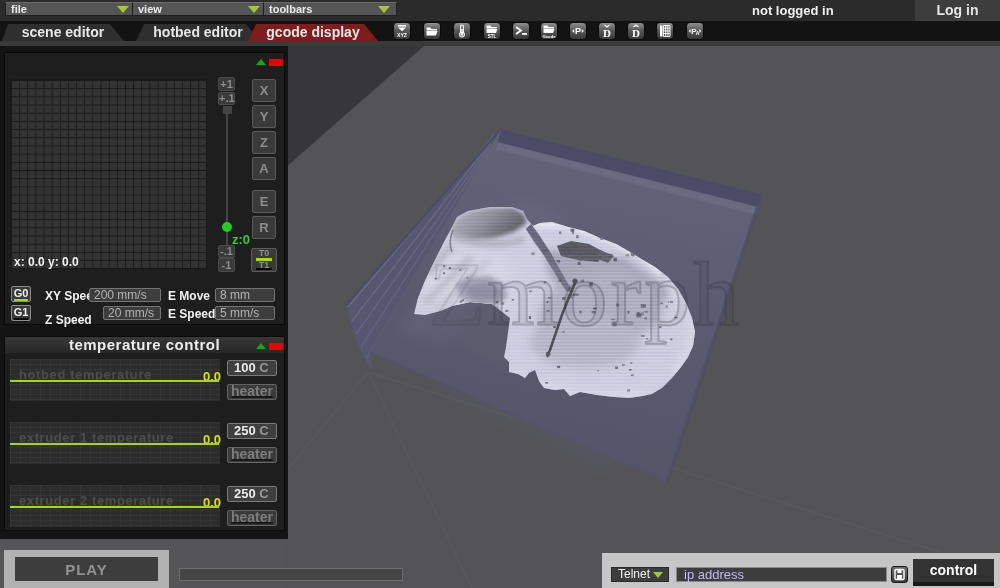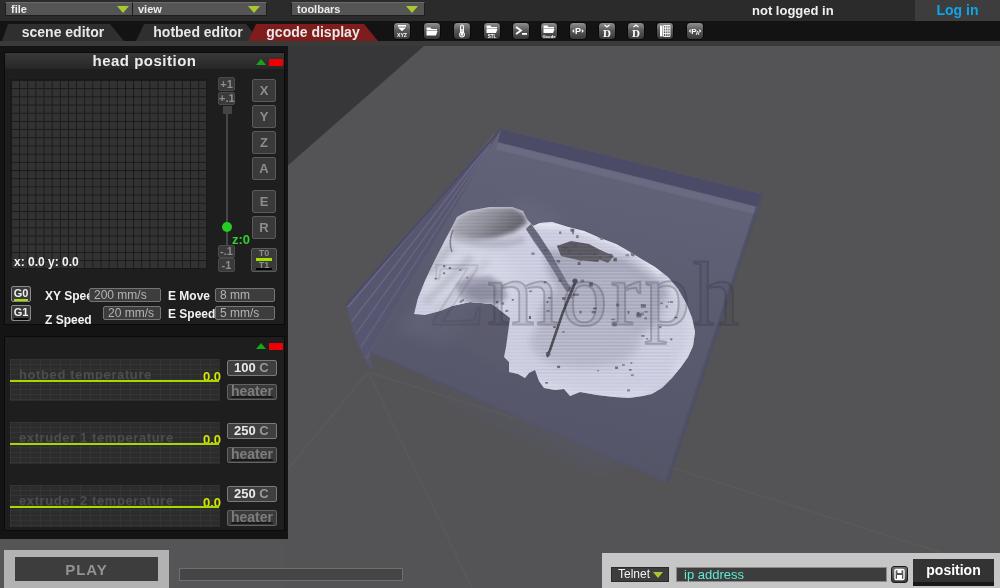--- a/index.html
+++ b/index.html
@@ -1,21 +1,21 @@
 <!DOCTYPE html>
 <html><head><meta charset="utf-8"><style>
 html,body{margin:0;padding:0;}
 body{width:1000px;height:588px;position:relative;overflow:hidden;background:#555558;font-family:"Liberation Sans",sans-serif;}
 .abs{position:absolute;}
 
 #topbar{left:0;top:0;width:1000px;height:21px;background:#2b2b2b;}
 .dd{position:absolute;top:2px;height:12px;background:#555555;border:1px solid #1e1e1e;border-top-color:#6a6a6a;color:#ececec;font-size:11px;font-weight:bold;line-height:12px;padding-left:5px;}
 .dd .tri{position:absolute;right:6px;top:3px;width:0;height:0;border-left:6px solid transparent;border-right:6px solid transparent;border-top:7px solid #a8c832;}
 #notlogged{left:752px;top:3px;color:#f0f0f0;font-size:13px;font-weight:bold;}
-#loginbtn{left:915px;top:0;width:85px;height:21px;background:#3d3d3d;color:#0ea5e9;font-size:14px;font-weight:bold;text-align:center;line-height:21px;}
+#loginbtn{left:915px;top:0;width:85px;height:21px;background:#3d3d3d;color:#e5e5e5;font-size:14px;font-weight:bold;text-align:center;line-height:21px;}
 #row2{left:0;top:21px;width:1000px;height:20px;background:#131313;}
 #strip{left:0;top:41px;width:1000px;height:5px;background:#3a3a3a;}
 .tab{position:absolute;top:24px;height:17px;background:#2f2f2f;color:#e8e8e8;font-size:14px;font-weight:bold;text-align:center;line-height:17px;}
 #tab3{background:#7f1d1d;}
 
 .ico{position:absolute;top:22px;width:18px;height:18px;border-radius:4px;background:linear-gradient(#909090,#5a5a5a 45%,#383838);border:1px solid #0a0a0a;box-sizing:border-box;}
 
 #leftcol{left:0;top:46px;width:288px;height:493px;background:#141414;}
 .panel{position:absolute;left:4px;width:281px;background:#1e1e1e;border:1px solid #0a0a0a;box-sizing:border-box;}
 .ptitle{position:absolute;left:0;top:0;width:100%;height:16px;background:linear-gradient(#383838,#272727);color:#ececec;font-size:15px;font-weight:bold;text-align:center;line-height:16px;letter-spacing:0.5px;}
@@ -220,33 +220,32 @@
 <rect x="410" y="200" width="290" height="210" fill="url(#bands)"></rect>
 <rect x="538" y="255" width="132" height="120" fill="url(#bands)" opacity="0.9"></rect>
 </g>
 <text x="429" y="325" font-family="Liberation Serif" font-size="92" fill="rgba(40,40,58,0.03)" stroke="rgba(46,46,60,0.12)" stroke-width="2">Z</text>
     <text x="487" y="325" font-family="Liberation Serif" font-size="92" letter-spacing="3" fill="rgba(40,40,58,0.06)" stroke="rgba(46,46,60,0.26)" stroke-width="2">morph</text>
 </svg>
 
 <div class="abs" id="topbar">
   <div class="dd" style="left:5px;width:124px;">file<span class="tri"></span></div>
   <div class="dd" style="left:132px;width:128px;">view<span class="tri"></span></div>
-  <div class="dd" style="left:263px;width:127px;margin-left:28px;">toolbars<span class="tri"></span></div>
+  <div class="dd" style="left:263px;width:127px;">toolbars<span class="tri"></span></div>
   <div class="abs" id="notlogged">not logged in</div>
   <div class="abs" id="loginbtn">Log in</div>
 </div>
 <div class="abs" id="row2"></div>
 <div class="abs" id="strip"></div>
 <div class="tab" id="tab1" style="left:2px;width:122px;clip-path:polygon(6px 0,108px 0,100% 100%,0 100%);">scene editor</div>
 <div class="tab" id="tab2" style="left:136px;width:124px;clip-path:polygon(8px 0,110px 0,100% 100%,0 100%);">hotbed editor</div>
 <div class="tab" id="tab3" style="left:248px;width:130px;clip-path:polygon(8px 0,116px 0,100% 100%,0 100%);">gcode display</div>
 
 <div class="abs" id="leftcol"></div>
 <div class="panel" style="top:52px;height:273px;">
-  <div class="ptitle">head position</div>
   <div class="ptri" style="left:251px;top:6px;"></div>
   <div class="pred" style="left:264px;top:6px;"></div>
   <div id="grid" class="abs" style="left:5px;top:26px;width:195px;height:188px;background:#323232;background-image:linear-gradient(#191919 1px,transparent 1px),linear-gradient(90deg,#191919 1px,transparent 1px);background-size:8.15px 8.2px;border:1px solid #191919;"></div>
   <div class="lbl" style="left:9px;top:202px;font-size:12px;">x: 0.0 y: 0.0</div>
 
   <div class="btn" style="left:213px;top:24px;width:17px;height:14px;font-size:11px;line-height:12px;border-color:#4a4a4a;">+1</div>
   <div class="btn" style="left:213px;top:39px;width:17px;height:13px;font-size:11px;line-height:11px;border-color:#4a4a4a;">+.1</div>
   <div class="abs" style="left:221px;top:56px;width:2px;height:136px;background:#464646;"></div>
   <div class="abs" style="left:218px;top:53px;width:9px;height:8px;background:#444444;"></div>
   <div class="abs" style="left:227px;top:161px;color:#2ed22e;font-size:13px;font-weight:bold;margin-top:18px;">z:0</div>
@@ -272,20 +271,21 @@
   <div class="lbl" style="left:40px;top:236px;">XY Speed</div>
   <div class="inp" style="left:84px;top:235px;width:72px;height:14px;line-height:12px;">200 mm/s</div>
   <div class="lbl" style="left:163px;top:236px;">E Move</div>
   <div class="inp" style="left:210px;top:235px;width:60px;height:14px;line-height:12px;">8 mm</div>
   <div class="lbl" style="left:40px;top:260px;">Z Speed</div>
   <div class="inp" style="left:98px;top:253px;width:58px;height:14px;line-height:12px;">20 mm/s</div>
   <div class="lbl" style="left:163px;top:254px;">E Speed</div>
   <div class="inp" style="left:210px;top:253px;width:60px;height:14px;line-height:12px;">5 mm/s</div>
 </div>
 <div class="panel" style="top:336px;height:195px;">
+  <div class="ptitle">temperature control</div>
   <div class="ptri" style="left:251px;top:6px;"></div>
   <div class="pred" style="left:264px;top:6px;"></div>
   <div class="graph" style="top:22px;"></div>
   <div class="glab" style="left:14px;top:30px;">hotbed temperature</div>
   <div class="gval" style="left:198px;top:32px;">0.0</div>
   <div class="gline" style="left:5px;top:43px;width:209px;"></div>
   <div class="cinp" style="top:23px;">100 <span style="color:#999">C</span></div>
   <div class="heat" style="top:47px;">heater<i></i></div>
   <div class="graph" style="top:85px;"></div>
   <div class="glab" style="left:14px;top:93px;">extruder 1 temperature</div>
@@ -301,28 +301,28 @@
   <div class="heat" style="top:173px;">heater<i></i></div>
 </div>
 
 <div class="abs" id="playbox">
     <div id="playbtn">PLAY</div>
   </div>
 <div class="abs" id="progress"></div>
 <div class="abs" id="connbar">
   <div class="abs" style="left:9px;top:14px;width:58px;height:15px;background:#3d3d3d;border:1px solid #2a2a2a;box-sizing:border-box;color:#f2f2f2;font-size:12px;line-height:13px;padding-left:6px;">Telnet
     <span style="position:absolute;right:5px;top:4px;width:0;height:0;border-left:5px solid transparent;border-right:5px solid transparent;border-top:6px solid #a8c832;"></span></div>
-  <div class="abs" style="left:74px;top:14px;width:211px;height:15px;background:#3d3d3d;border:1px solid #8a8a8a;box-sizing:border-box;color:#5eead4;font-size:13px;line-height:13px;padding-left:7px;">ip address</div>
+  <div class="abs" style="left:74px;top:14px;width:211px;height:15px;background:#3d3d3d;border:1px solid #8a8a8a;box-sizing:border-box;color:#c4b5fd;font-size:13px;line-height:13px;padding-left:7px;">ip address</div>
   <div class="abs" style="left:289px;top:13px;width:17px;height:17px;border-radius:3px;background:linear-gradient(#6e6e6e,#3c3c3c);border:1px solid #1a1a1a;box-sizing:border-box;">
     <svg width="15" height="15" viewBox="0 0 15 15">
         <rect x="3" y="2.5" width="9" height="10" rx="1" fill="none" stroke="#fff" stroke-width="1.4"></rect>
         <rect x="5.5" y="2.5" width="4" height="3.5" fill="#fff"></rect>
         <rect x="5" y="8" width="5" height="4.5" fill="#fff"></rect>
       </svg></div>
-  <div class="abs" style="left:311px;top:6px;width:81px;height:27px;background:#333333;border-bottom:4px solid #191919;box-sizing:border-box;color:#ffffff;font-size:14px;font-weight:bold;text-align:center;line-height:22px;">position</div>
+  <div class="abs" style="left:311px;top:6px;width:81px;height:27px;background:#333333;border-bottom:4px solid #191919;box-sizing:border-box;color:#ffffff;font-size:14px;font-weight:bold;text-align:center;line-height:22px;">control</div>
 </div>
 <div id="icons">
 <div class="ico" style="left:393px;"><svg width="16" height="16" viewBox="0 0 16 16">
         <rect x="4" y="2" width="8" height="1.6" fill="#fff"></rect>
         <path d="M4 4.6 L12 4.6 L8 8.2 Z" fill="#fff"></path>
         <text x="8" y="13.5" font-size="5.2" font-weight="bold" fill="#fff" text-anchor="middle" font-family="Liberation Sans">XYZ</text>
       </svg></div>
 <div class="ico" style="left:423px;"><svg width="16" height="16" viewBox="0 0 16 16">
         <path d="M2.5 4.5 h4 l1 1.5 h5.5 v1.5 h-10.5z" fill="#fff"></path>
         <path d="M2.5 8 h11 l-1.5 4.5 h-9.5z" fill="#fff"></path>

